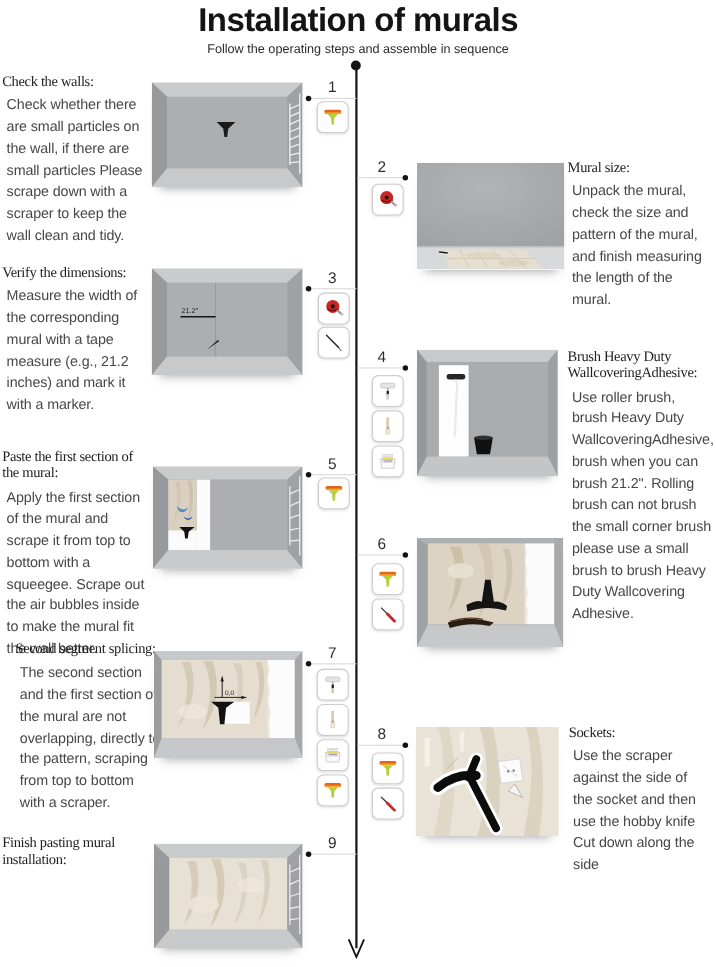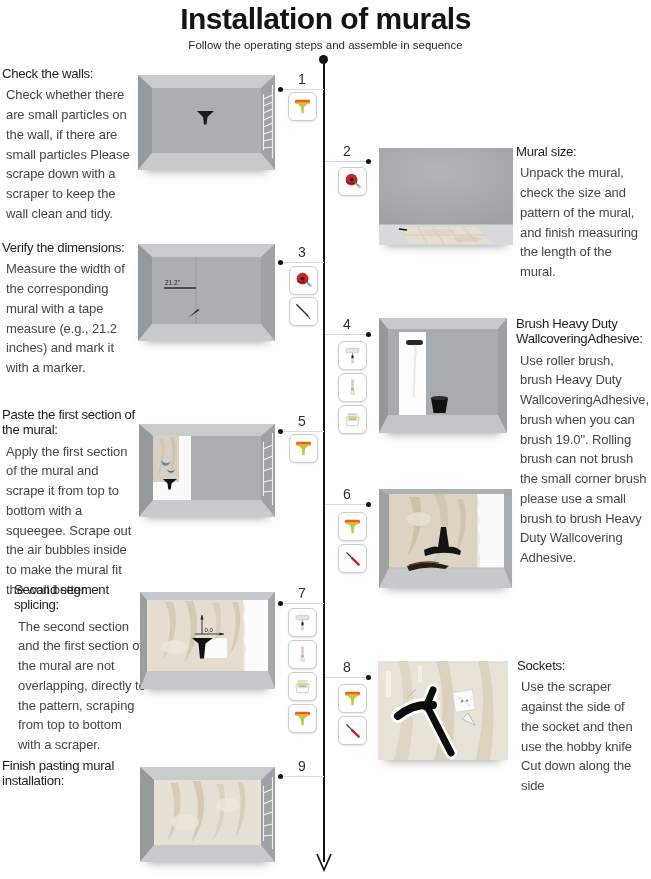--- a/index.html
+++ b/index.html
@@ -16,21 +16,21 @@
   }
   .subtitle {
     left:0; right:0; top:39px; text-align:center;
     font-size:11.5px; color:#2b2b2b;
   }
   .tl-line { left:323px; top:59px; width:2px; height:803px; background:#131313; }
   .tl-dot  { left:319px; top:55px; width:9px; height:9px; border-radius:50%; background:#131313; }
 
   .txt h2 {
     margin:0 0 3px 0; font-size:13.2px; font-weight:400; color:#1e1e1e;
-    letter-spacing:-0.3px; line-height:1.16;
+    letter-spacing:-0.3px; line-height:1.16;font-family:Liberation Serif, serif;
   }
   .txt p {
     margin:4px; font-size:13px; color:#474747; line-height:1.52; letter-spacing:-0.1px;
   }
 
   .conn { height:1px; background:#dadada; }
   .conn .dot {
     position:absolute; width:5px; height:5px; border-radius:50%;
     background:#121212; top:-2px;
   }
@@ -224,21 +224,21 @@
       <rect x="9" y="11" width="110" height="86" fill="#a9acae"></rect>
       <rect x="20" y="14" width="27" height="83" fill="#fdfdfd"></rect>
       <rect x="27" y="22" width="17" height="5" rx="2.4" fill="#262626"></rect>
       <path d="M35,27 c2,4 2,9 1,14 l-1.5,38" stroke="#e9e9e9" stroke-width="2" fill="none"></path>
       <path d="M52,80 h17 l-2.5,15 h-12 z" fill="#101010"></path>
       <ellipse cx="60.5" cy="80" rx="8.5" ry="2" fill="#303030"></ellipse>
     </svg>
   </div>
   <div class="abs txt" style="left:516px;top:316px;width:135px">
     <h2>Brush Heavy Duty WallcoveringAdhesive:</h2>
-    <p>Use roller brush, brush Heavy Duty WallcoveringAdhesive, brush when you can brush 19.0". Rolling brush can not brush the small corner brush please use a small brush to brush Heavy Duty Wallcovering Adhesive.</p>
+    <p>Use roller brush, brush Heavy Duty WallcoveringAdhesive, brush when you can brush 21.2". Rolling brush can not brush the small corner brush please use a small brush to brush Heavy Duty Wallcovering Adhesive.</p>
   </div>
 
   <div class="abs txt" style="left:2px;top:407px;width:134px">
     <h2>Paste the first section of the mural:</h2>
     <p>Apply the first section of the mural and scrape it from top to bottom with a squeegee. Scrape out the air bubbles inside to make the mural fit the wall better.</p>
   </div>
   <div class="abs room" style="left:139px;top:424px;width:136px;height:93px">
     <svg viewBox="0 0 136 93">
       <rect width="136" height="93" fill="#b5b8ba"></rect>
       <polygon points="0,0 136,0 122,12 14,12" fill="#c9cccd"></polygon>

